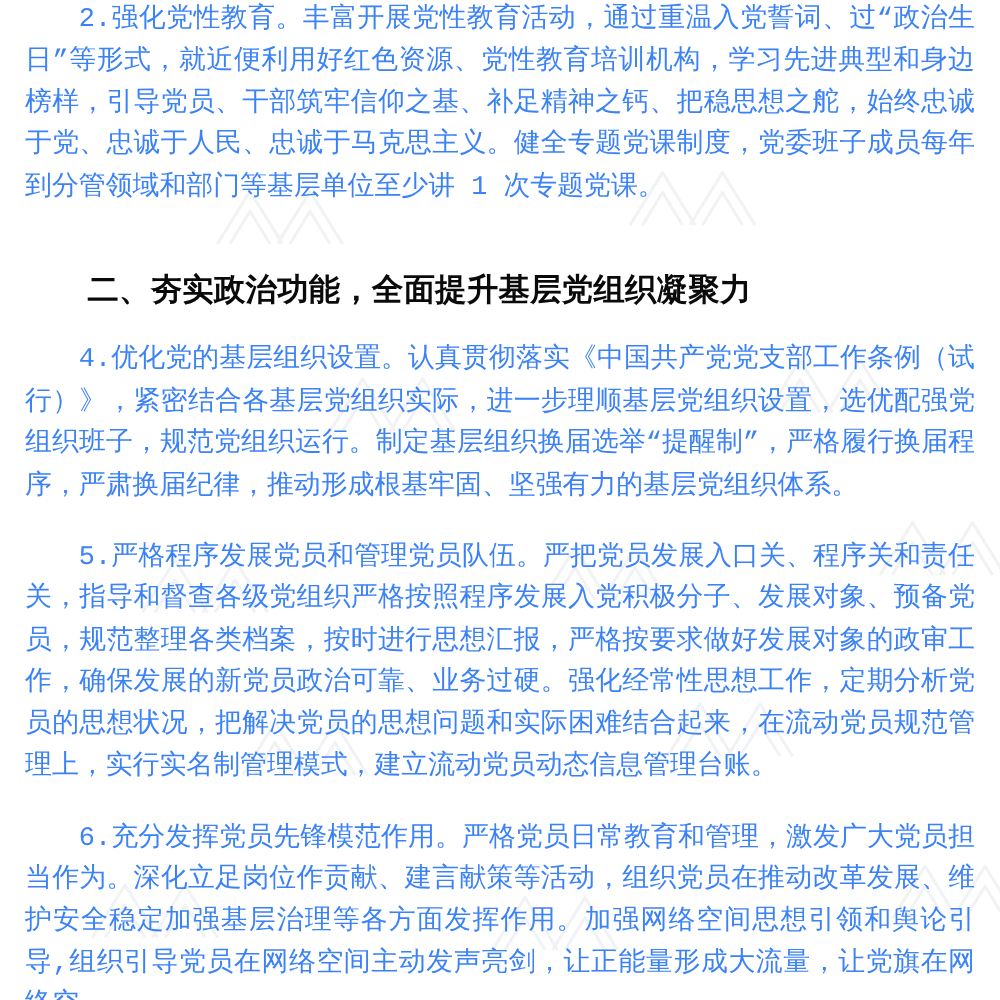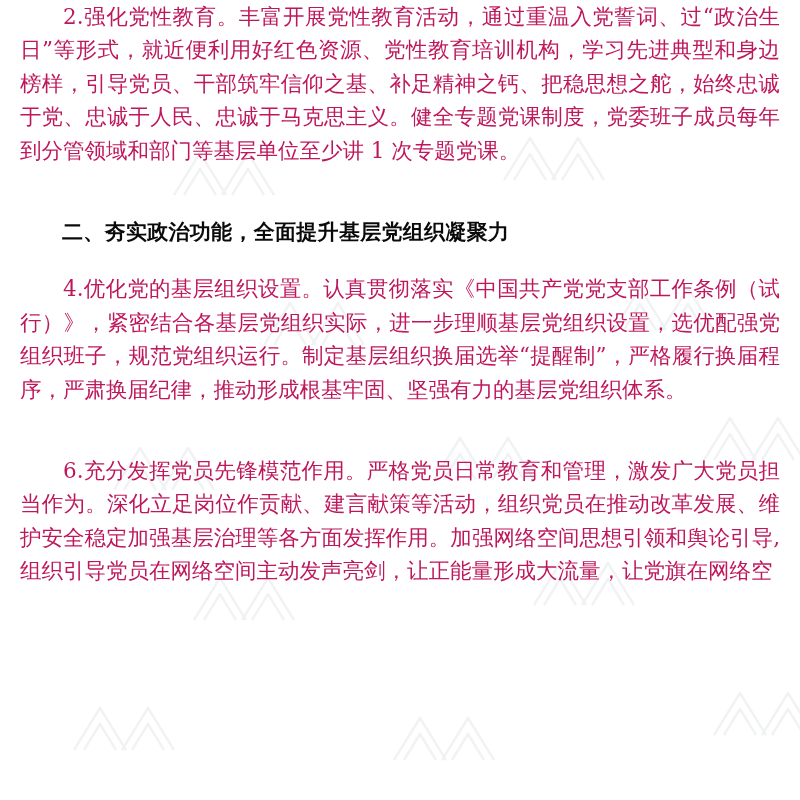--- a/index.html
+++ b/index.html
@@ -36,34 +36,35 @@
     position: absolute;
     inset: 0;
     z-index: 2;
     padding: 0 20px;
     box-sizing: border-box;
   }
 
   .para {
     font-size: 21.5px;
     line-height: 33.4px;
-    color: #be185d;
+    color: #3b82f6;
     text-align: justify;
     text-justify: inter-character;
     text-indent: 2em;
     margin: 0;
     letter-spacing: 0px;
     word-break: break-all;
+    font-family: Liberation Mono, monospace;
     -webkit-font-smoothing: antialiased;
   }
 
   .gap-para { height: 24px; }
 
   .heading {
-    font-size: 21px;
+    font-size: 25px;
     line-height: 33.4px;
     color: #0a0a0a;
     font-weight: bold;
     text-indent: 2em;
     margin: 0;
     letter-spacing: 0.3px;
   }
 </style>
 </head>
 <body>
@@ -193,16 +194,17 @@
 
 <div id="page">
   <div id="content">
       <p class="para">2.强化党性教育。丰富开展党性教育活动，通过重温入党誓词、过“政治生日”等形式，就近便利用好红色资源、党性教育培训机构，学习先进典型和身边榜样，引导党员、干部筑牢信仰之基、补足精神之钙、把稳思想之舵，始终忠诚于党、忠诚于人民、忠诚于马克思主义。健全专题党课制度，党委班子成员每年到分管领域和部门等基层单位至少讲 1 次专题党课。</p>
       <div class="gap-para"></div>
       <div class="gap-para"></div>
       <h2 class="heading">二、夯实政治功能，全面提升基层党组织凝聚力</h2>
       <div class="gap-para"></div>
       <p class="para">4.优化党的基层组织设置。认真贯彻落实《中国共产党党支部工作条例（试行）》，紧密结合各基层党组织实际，进一步理顺基层党组织设置，选优配强党组织班子，规范党组织运行。制定基层组织换届选举“提醒制”，严格履行换届程序，严肃换届纪律，推动形成根基牢固、坚强有力的基层党组织体系。</p>
       <div class="gap-para"></div>
+      <p class="para">5.严格程序发展党员和管理党员队伍。严把党员发展入口关、程序关和责任关，指导和督查各级党组织严格按照程序发展入党积极分子、发展对象、预备党员，规范整理各类档案，按时进行思想汇报，严格按要求做好发展对象的政审工作，确保发展的新党员政治可靠、业务过硬。强化经常性思想工作，定期分析党员的思想状况，把解决党员的思想问题和实际困难结合起来，在流动党员规范管理上，实行实名制管理模式，建立流动党员动态信息管理台账。</p>
       <div class="gap-para"></div>
       <p class="para">6.充分发挥党员先锋模范作用。严格党员日常教育和管理，激发广大党员担当作为。深化立足岗位作贡献、建言献策等活动，组织党员在推动改革发展、维护安全稳定加强基层治理等各方面发挥作用。加强网络空间思想引领和舆论引导,组织引导党员在网络空间主动发声亮剑，让正能量形成大流量，让党旗在网络空</p>
     </div>
 </div>
 
 </body></html>

